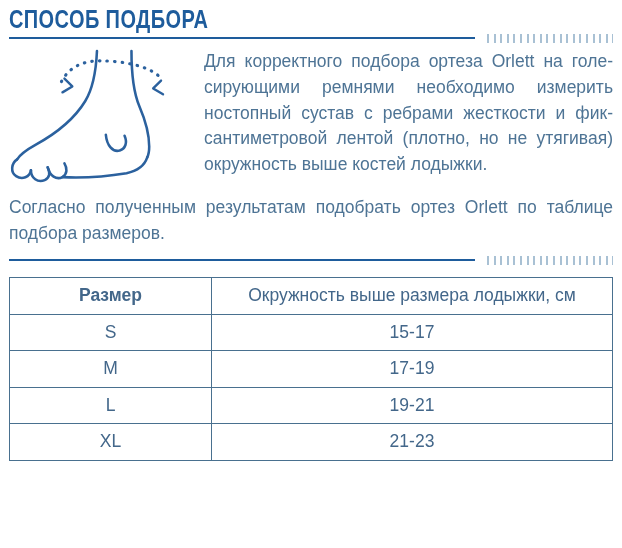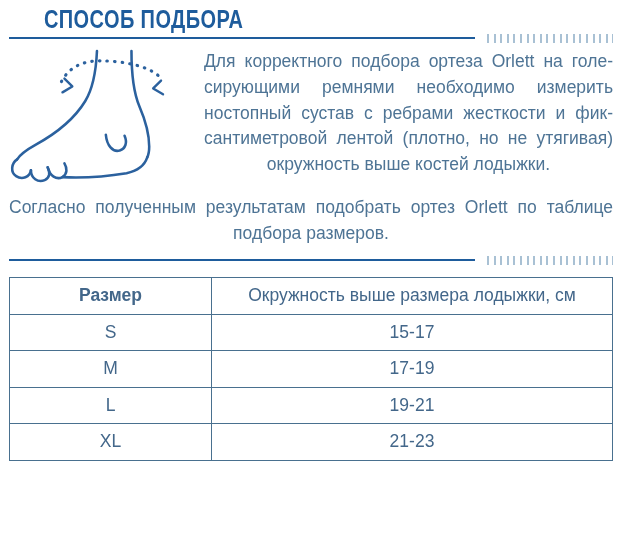--- a/index.html
+++ b/index.html
@@ -11,21 +11,20 @@
     font-family: "Liberation Sans", sans-serif;
     color: #4e7495;
   }
   
   .sec-title {
     font-size: 25px;
     line-height: 26px;
     font-weight: bold;
     color: #1e5c9c;
     white-space: nowrap;
-    margin-left: 35px;
   }
   .sec-title .condensed {
     display: inline-block;
     transform: scaleX(0.8);
     transform-origin: 0 50%;
     letter-spacing: 0.5px;
   }
   .rule-row {
     display: flex; align-items: center; gap: 12px;
     height: 10px; margin-top: 1px;
@@ -33,21 +32,21 @@
   .rule-line { flex: 1 1 auto; height: 2.5px; background: #1e5c9c; }
   .rule-ticks {
     width: 126px; height: 9px; flex: 0 0 auto;
     background: repeating-linear-gradient(90deg, #a9c1d4 0 2px, transparent 2px 6.6px);
   }
   
   .intro-row { display: flex; gap: 23px; margin-top: 6px; align-items: flex-start; }
   .illustration { width: 172px; height: 138px; flex: 0 0 auto; }
   .para { flex: 1 1 auto; font-size: 17.5px; line-height: 25.8px; }
   .jl { text-align: justify; text-align-last: justify; }
-  .jl-end { text-align: center; }
+  .jl-end { text-align: left; }
   .para2 { margin-top: 8px; font-size: 17.5px; line-height: 25.5px; }
   .sec2 { margin-top: 9px; }
   
   table.size-table {
     width: 100%;
     margin-top: 12px;
     border-collapse: collapse;
   }
   table.size-table th, table.size-table td {
     border: 1.5px solid #49708f;

